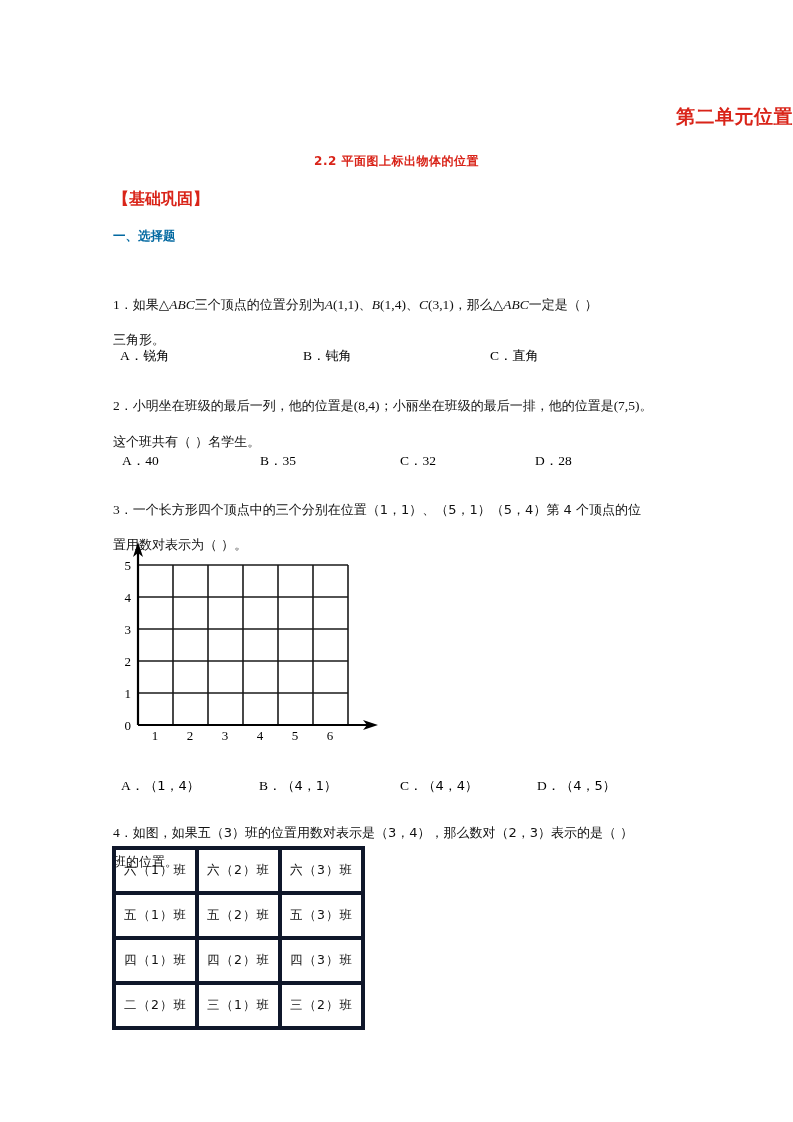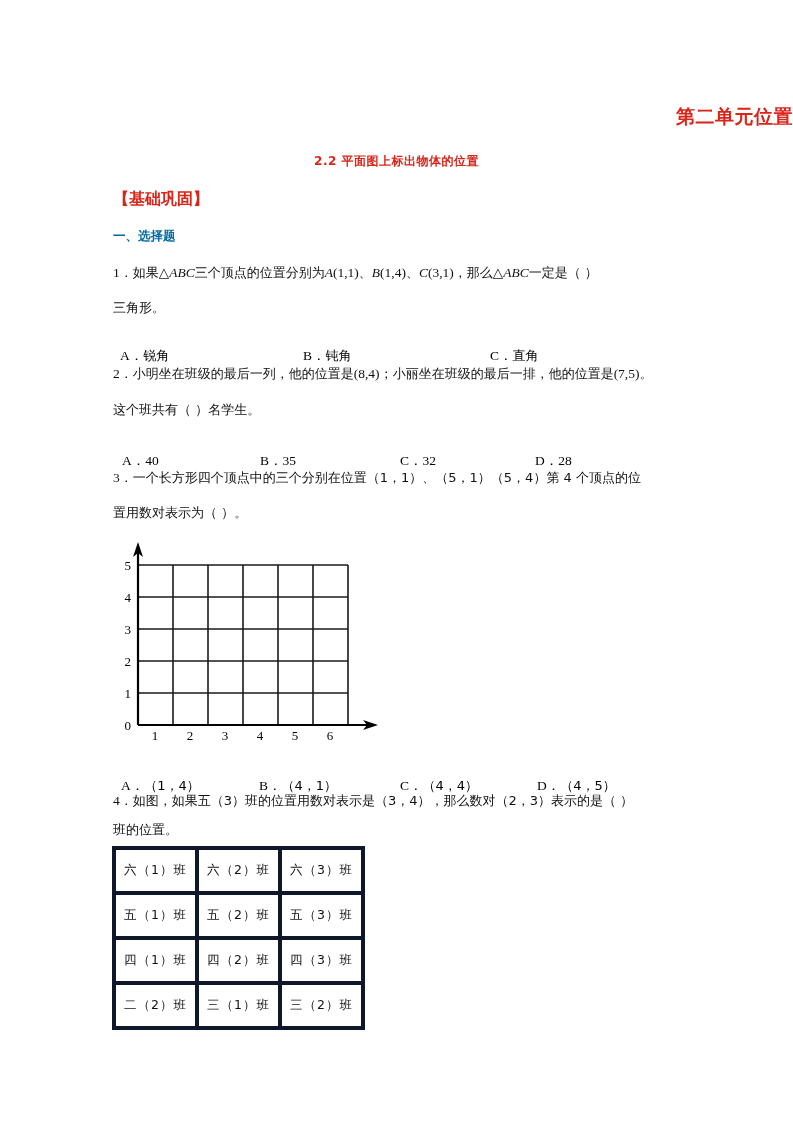--- a/index.html
+++ b/index.html
@@ -64,20 +64,21 @@
   }
 
   
   .qline {
     position: absolute;
     left: 113px;
     font-size: 13.5px;
     line-height: 16px;
     white-space: nowrap;
     color: #111;
+    margin-top: 32px;
   }
   .mathi {
     font-family: "Liberation Serif", "DejaVu Serif", serif;
     font-style: italic;
   }
   .mathu {
     font-family: "Liberation Serif", "DejaVu Serif", serif;
     font-style: normal;
   }
   .cjk {

